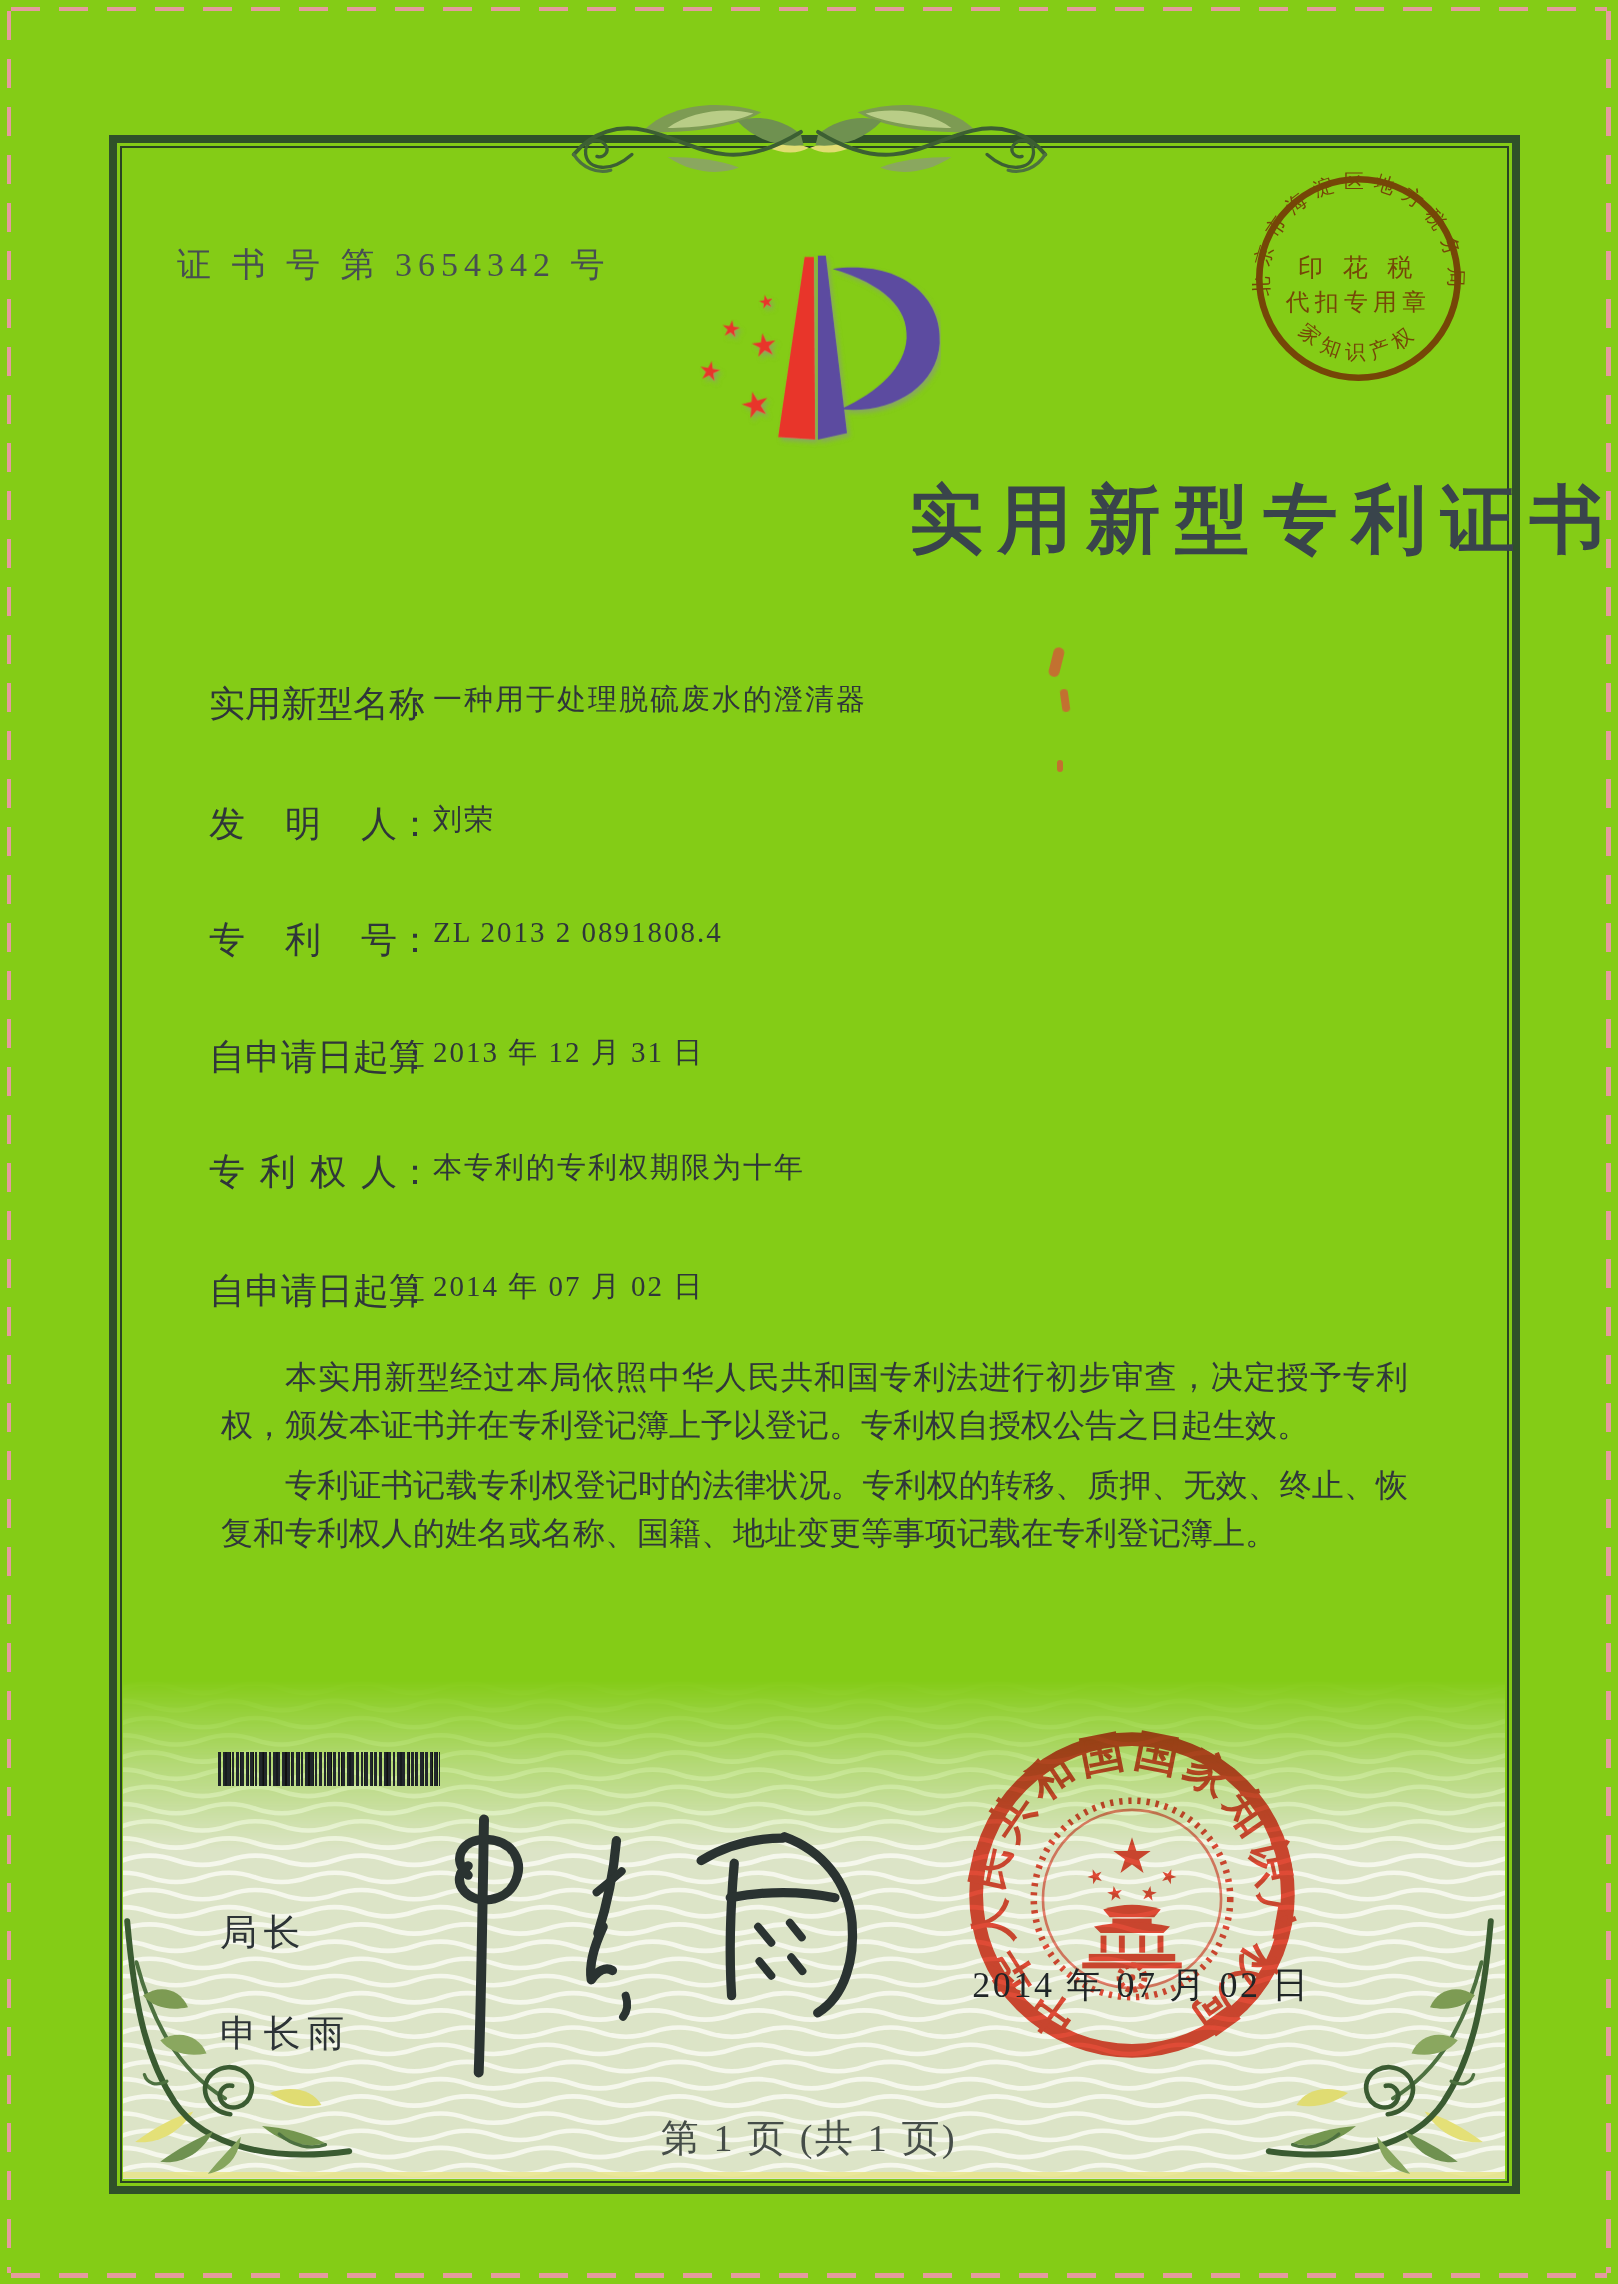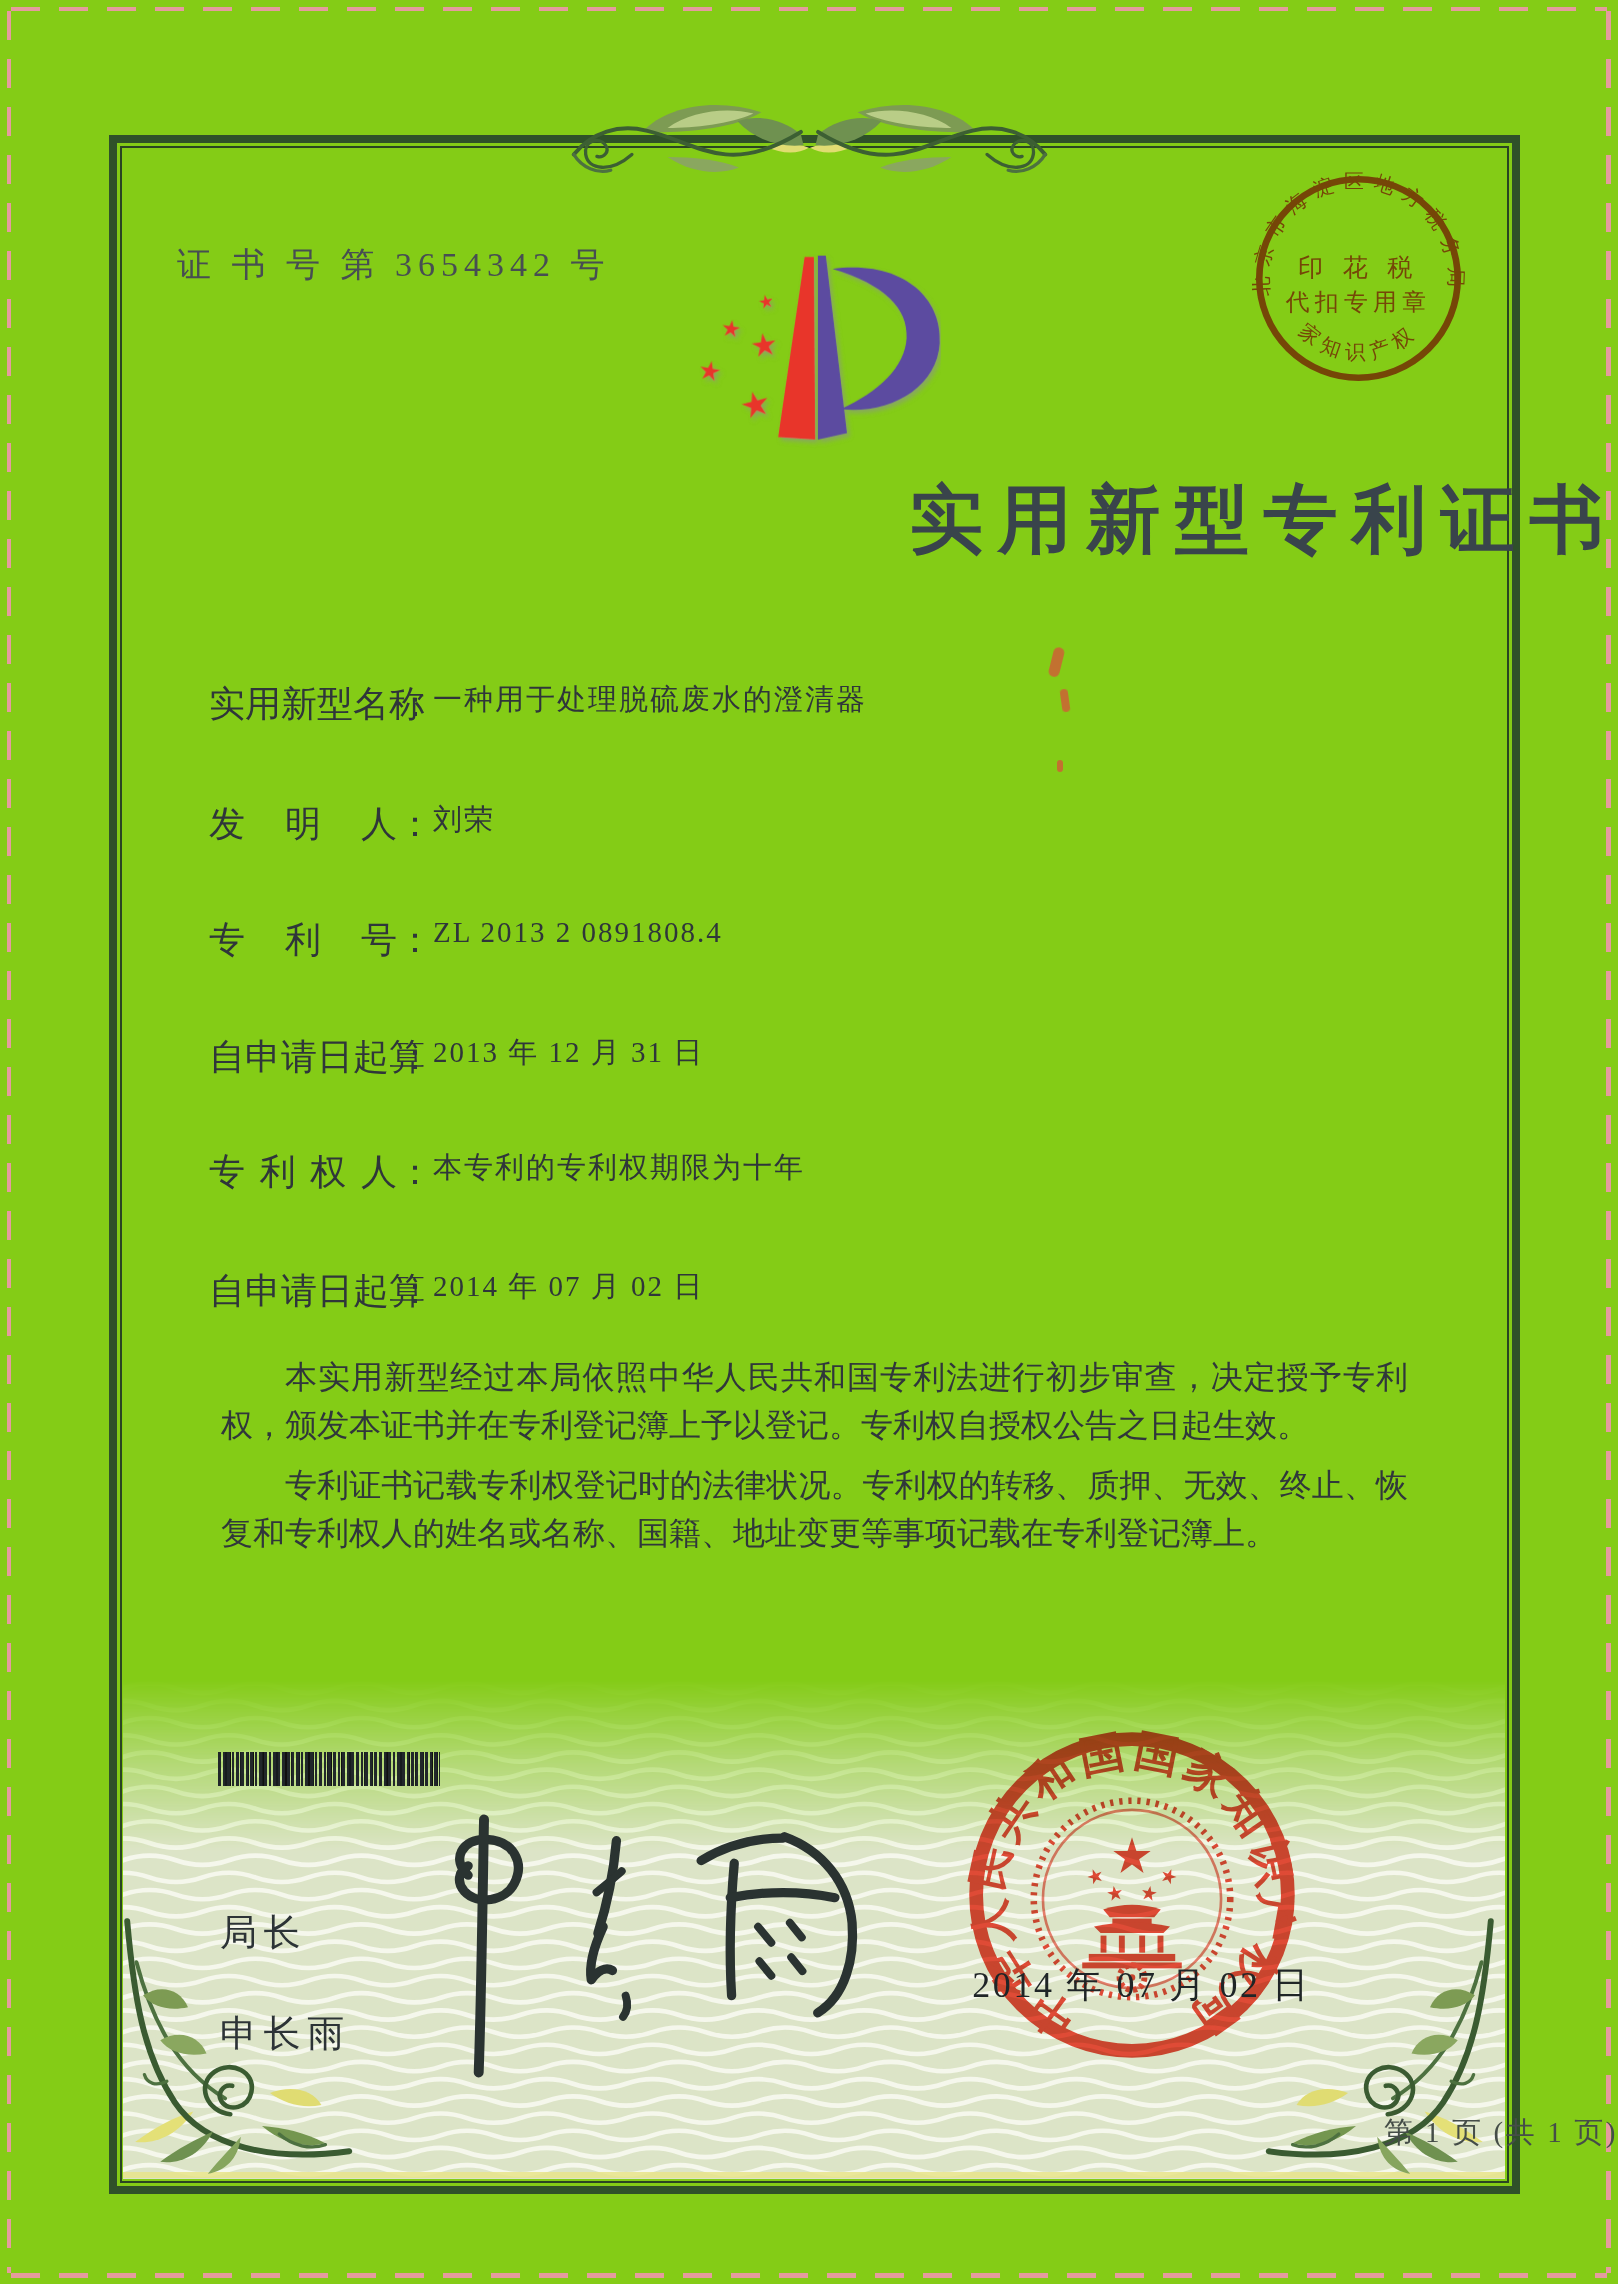--- a/index.html
+++ b/index.html
@@ -49,21 +49,21 @@
 
   .sig-title{position:absolute;left:220px;top:1908px;font-size:37px;letter-spacing:6.6px;color:#2c3336;z-index:6;}
   .sig-name{position:absolute;left:220px;top:2009px;font-size:37px;letter-spacing:6.6px;color:#2c3336;z-index:6;}
   .signature{position:absolute;left:390px;top:1797px;z-index:6;}
 
   .seal{position:absolute;left:965px;top:1728px;z-index:7;mix-blend-mode:multiply;opacity:.95;}
   .seal-date{position:absolute;left:963px;top:1961px;width:357px;text-align:center;font-size:36px;
     letter-spacing:2.6px;color:#1f2527;z-index:8;}
   .tax-seal{position:absolute;left:1252px;top:172px;z-index:7;mix-blend-mode:multiply;opacity:.92;}
 
-  .footer{position:absolute;left:0;top:2113px;width:1618px;text-align:right;font-size:29px;
+  .footer{position:absolute;left:0;top:2113px;width:1618px;text-align:center;font-size:38px;
     letter-spacing:2.6px;color:#454d48;z-index:5;}
 
   .speck{position:absolute;background:#dd4b3c;border-radius:6.6px;filter:blur(0.7px);opacity:.7;z-index:4;}
   .speck.s1{left:1051px;top:647px;width:10.6px;height:30px;transform:rotate(14deg);}
   .speck.s2{left:1061px;top:689px;width:8px;height:22.5px;transform:rotate(-8deg);}
   .speck.s3{left:1057px;top:760px;width:6px;height:12px;}
 
   .logo{position:absolute;left:692px;top:253px;z-index:5;}
 </style>
 </head>

